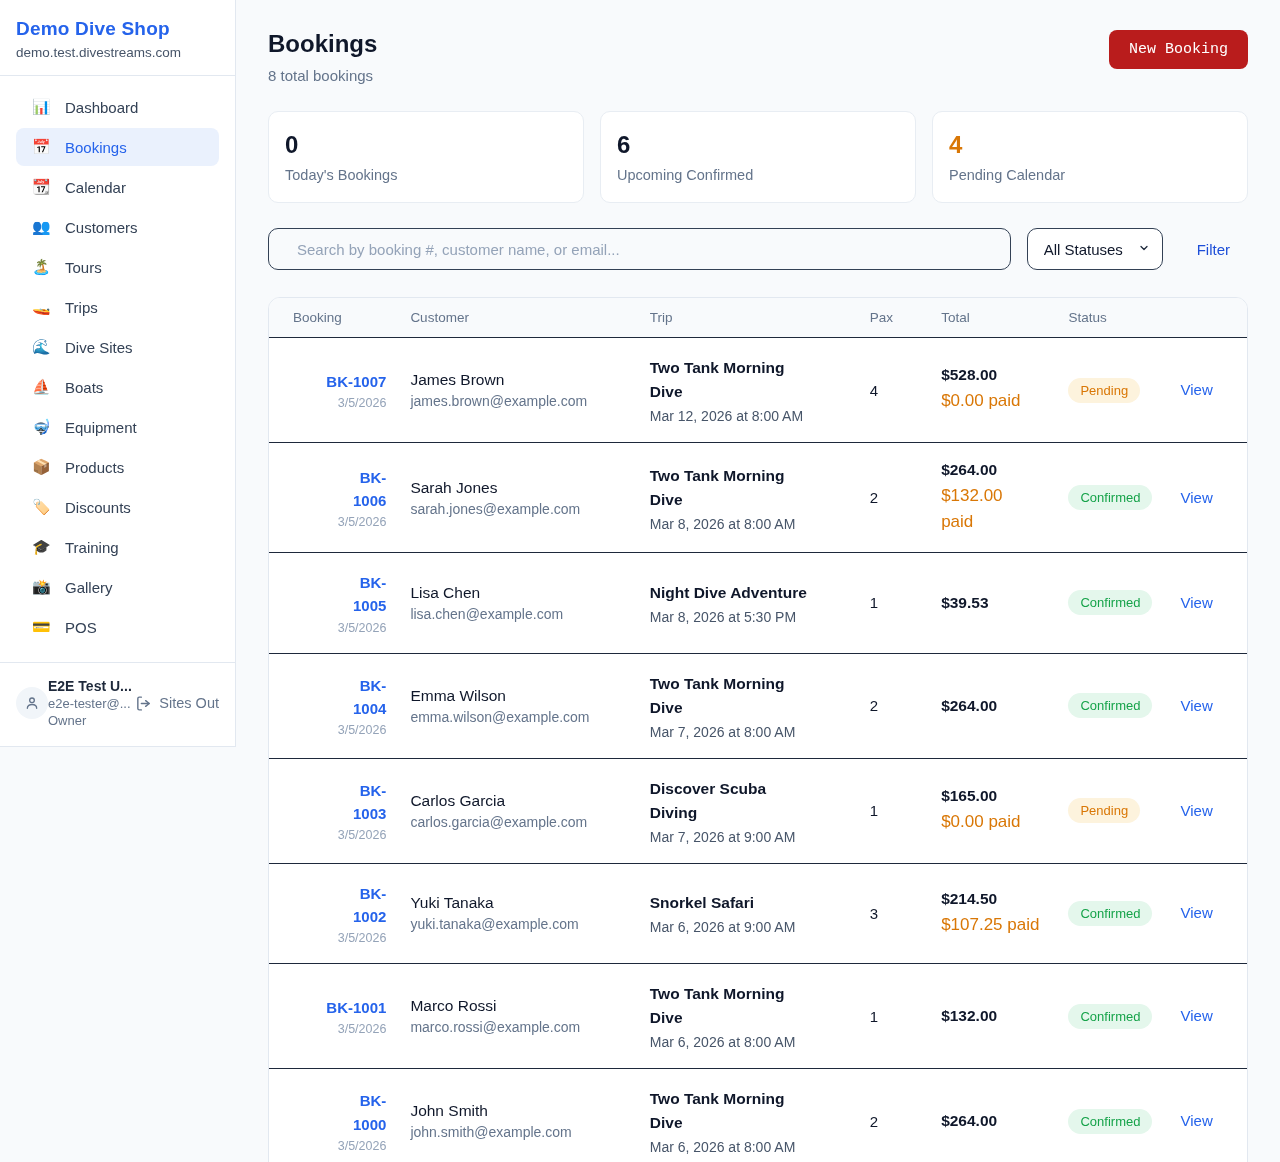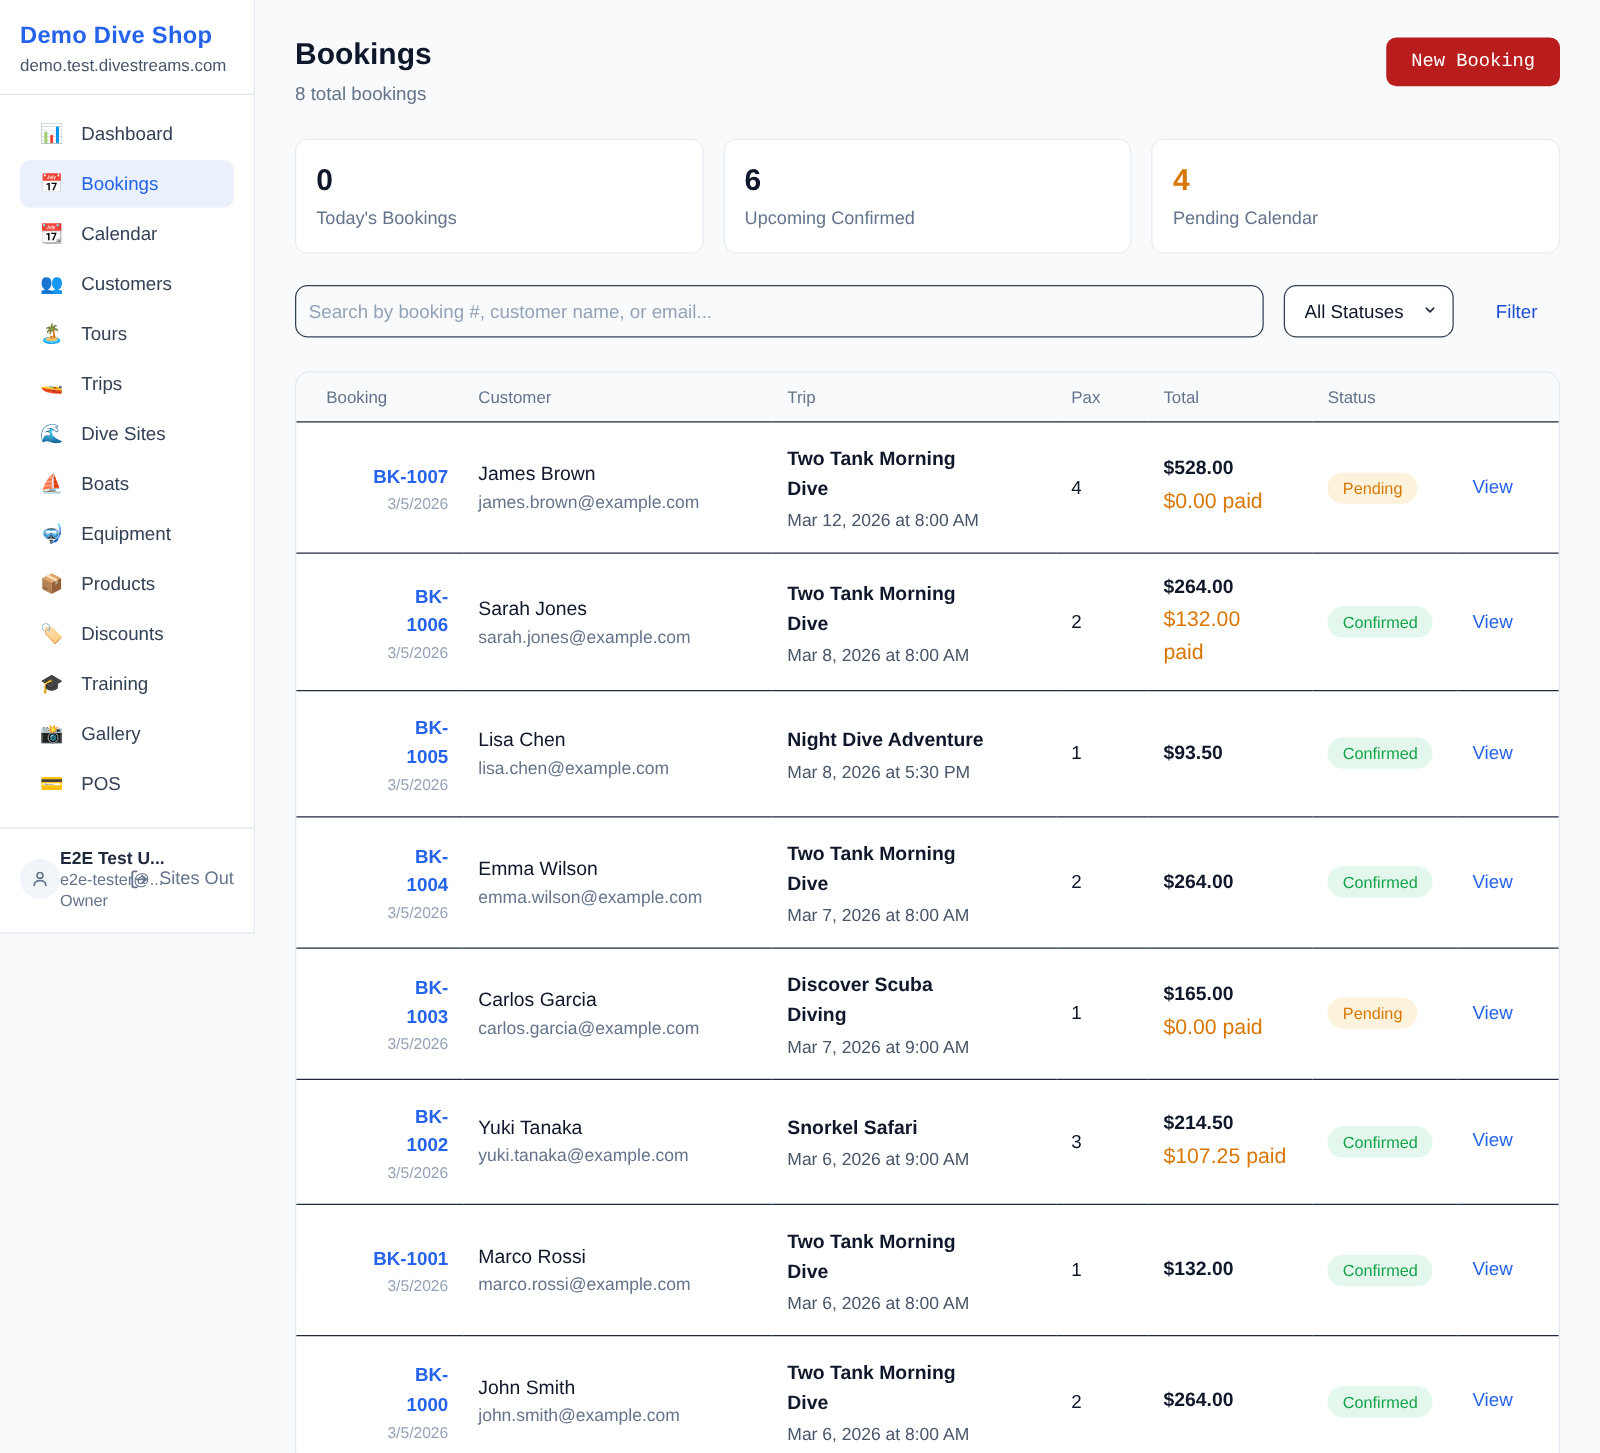--- a/index.html
+++ b/index.html
@@ -7,21 +7,21 @@
   body {
     min-height: 1162px;
     background: #f8fafc;
     font-family: "Liberation Sans", sans-serif;
     color: #0f172a;
   }
   .app { display: flex; align-items: flex-start; width: 1280px; }
 
   
   .sidebar {
-    width: 204px;
+    width: 236px;
     flex-shrink: 0;
     background: #ffffff;
     border-right: 1px solid #e2e8f0;
     border-bottom: 1px solid #e2e8f0;
   }
   .logo-block { padding: 18px 16px 15px; border-bottom: 1px solid #e2e8f0; }
   .logo { color: #2563eb; font-size: 19px; font-weight: 700; letter-spacing: .2px; }
   .domain { font-size: 13.5px; color: #475569; margin-top: 5px; }
   nav.side-nav { padding: 12px 16px 14px; }
   .nav-item {
@@ -64,21 +64,21 @@
   .stat-card {
     background: #ffffff; border: 1px solid #e8edf3; border-radius: 10px;
     padding: 19px 16px; min-height: 84px;
   }
   .stat-value { font-size: 24px; font-weight: 700; }
   .stat-label { font-size: 14.5px; color: #64748b; margin-top: 8px; }
 
   .filter-row { display: flex; align-items: stretch; gap: 16px; margin-top: 25px; }
   .search-input {
     flex: 1; background: transparent; border: 1.5px solid #334155; border-radius: 10px;
-    padding: 10px 10px; font-size: 15px; font-family: inherit; color: #4c1d95; height: 42px;
+    padding: 10px 28px; font-size: 15px; font-family: inherit; color: #4c1d95; height: 42px;
   }
   .search-input::placeholder { color: #94a3b8; }
   .select-wrap { position: relative; }
   .status-select {
     appearance: none; -webkit-appearance: none;
     background: #ffffff; border: 1.5px solid #334155; border-radius: 10px;
     padding: 10px 38px 10px 16px; font-size: 15px; font-family: inherit;
     color: #0f172a; height: 42px; cursor: pointer;
   }
   .select-chevron { position: absolute; right: 13px; top: 14px; pointer-events: none; color: #1e293b; }
@@ -348,21 +348,21 @@
     <td>
       <div class="cust-name">Lisa Chen</div>
       <div class="cust-email">lisa.chen@example.com</div>
     </td>
     <td>
       <div class="trip-name">Night Dive Adventure</div>
       <div class="trip-date">Mar 8, 2026 at 5:30 PM</div>
     </td>
     <td class="pax">1</td>
     <td>
-      <div class="total">$93.50</div>
+      <div class="total">$39.53</div>
 
     </td>
     <td>
       <span class="badge confirmed">Confirmed</span>
     </td>
     <td>
       <a class="view-link">View</a>
     </td>
   </tr>
 

